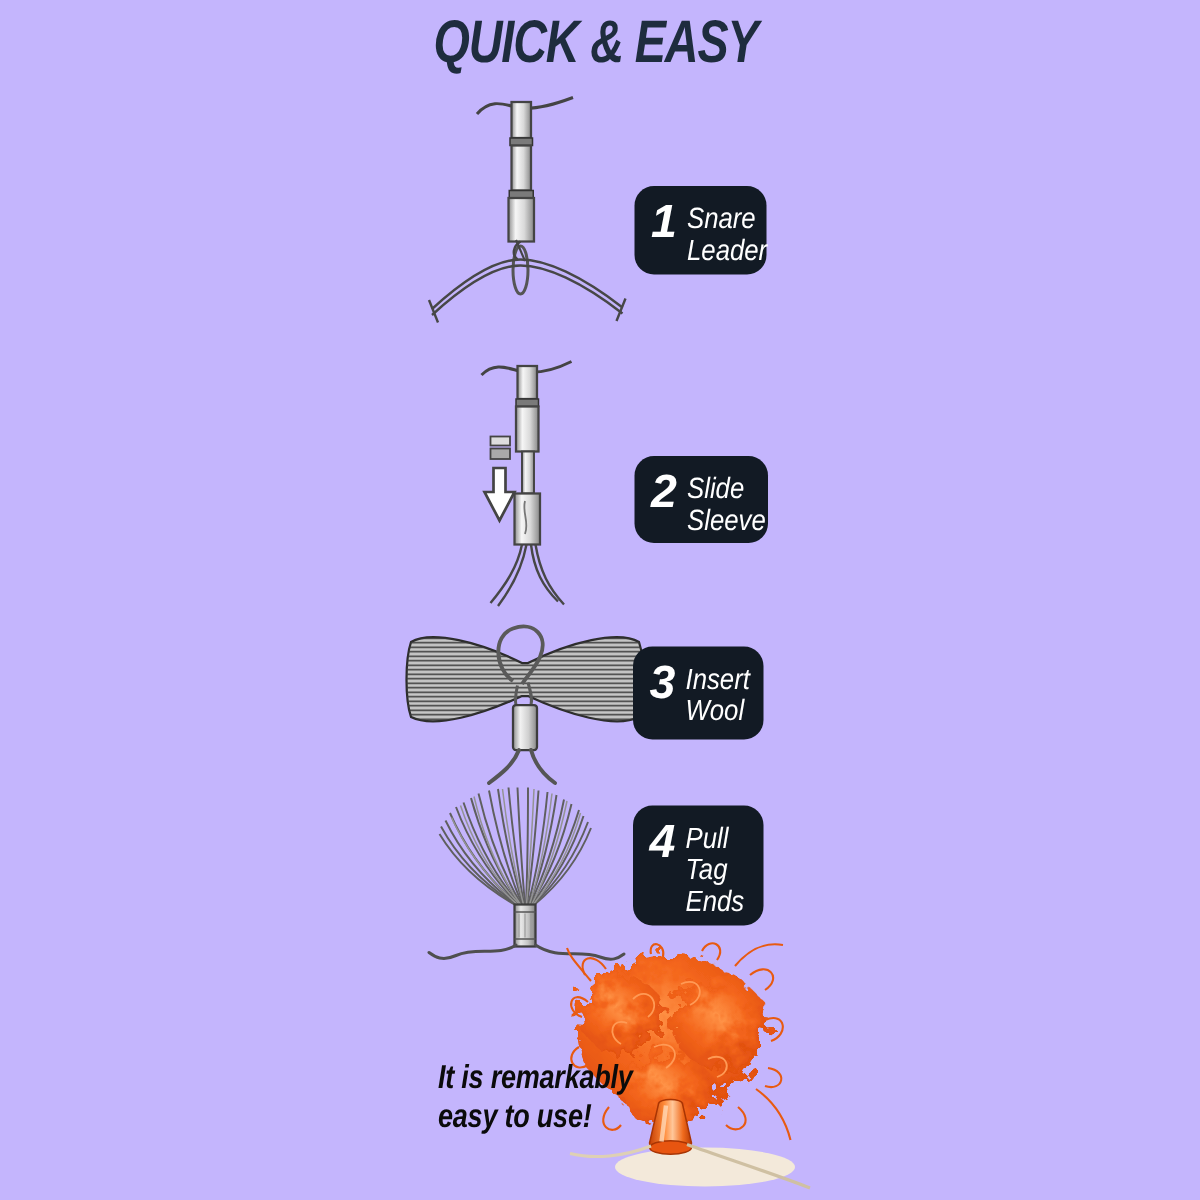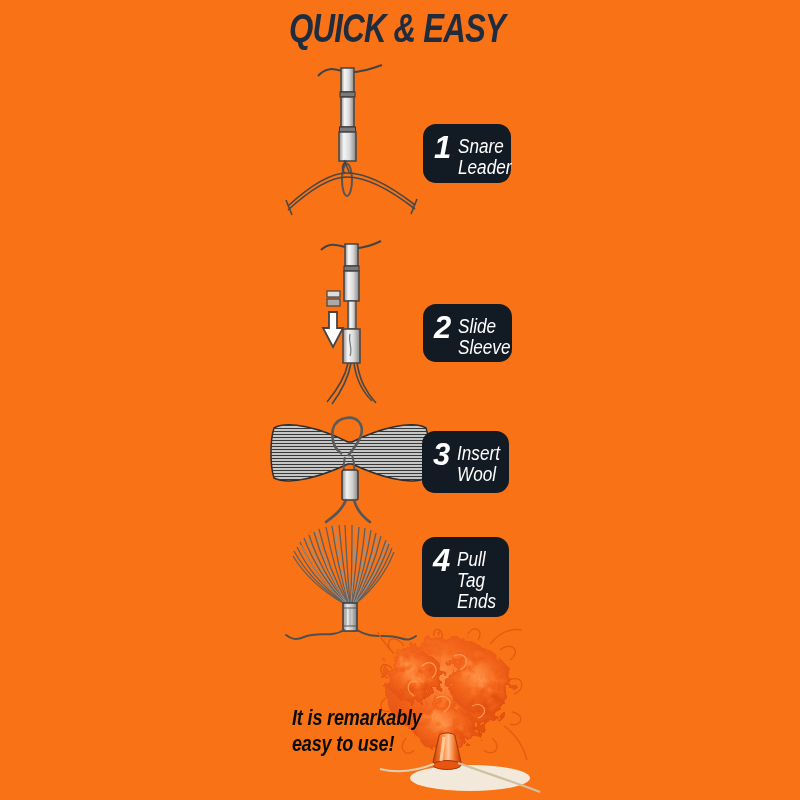--- a/index.html
+++ b/index.html
@@ -1,17 +1,17 @@
 <!DOCTYPE html>
 <html><head>
 <meta charset="utf-8">
 <style>
   * { margin:0; padding:0; box-sizing:border-box; }
   html,body { width:800px; height:800px; background:#ffffff; font-family:"Liberation Sans", sans-serif; }
-  .canvas { position:relative; width:800px; height:800px; background:#f97316; overflow:hidden; }
+  .canvas { position:relative; width:800px; height:800px; background:#c4b5fd; overflow:hidden; }
 
   .title {
     position:absolute; left:289px; top:6px;
     font-size:40px; font-weight:bold; font-style:italic;
     letter-spacing:-1px; color:#1e2c3e; white-space:nowrap;
     transform:scaleX(.78); transform-origin:left top;
   }
 
   .illus { position:absolute; }
   .i1 { left:284px; top:56px; }

